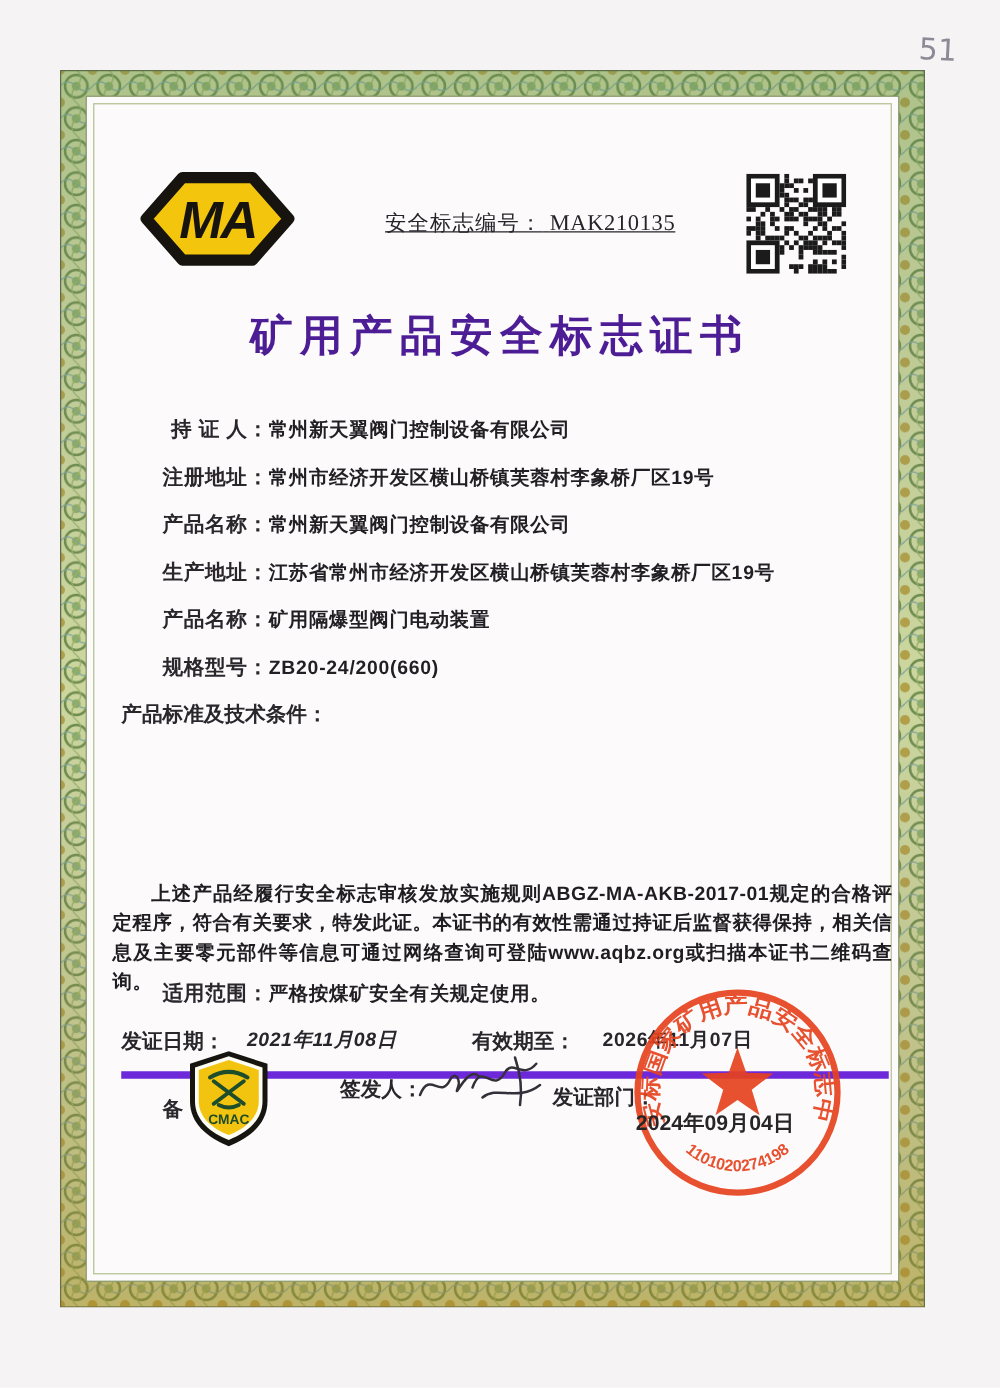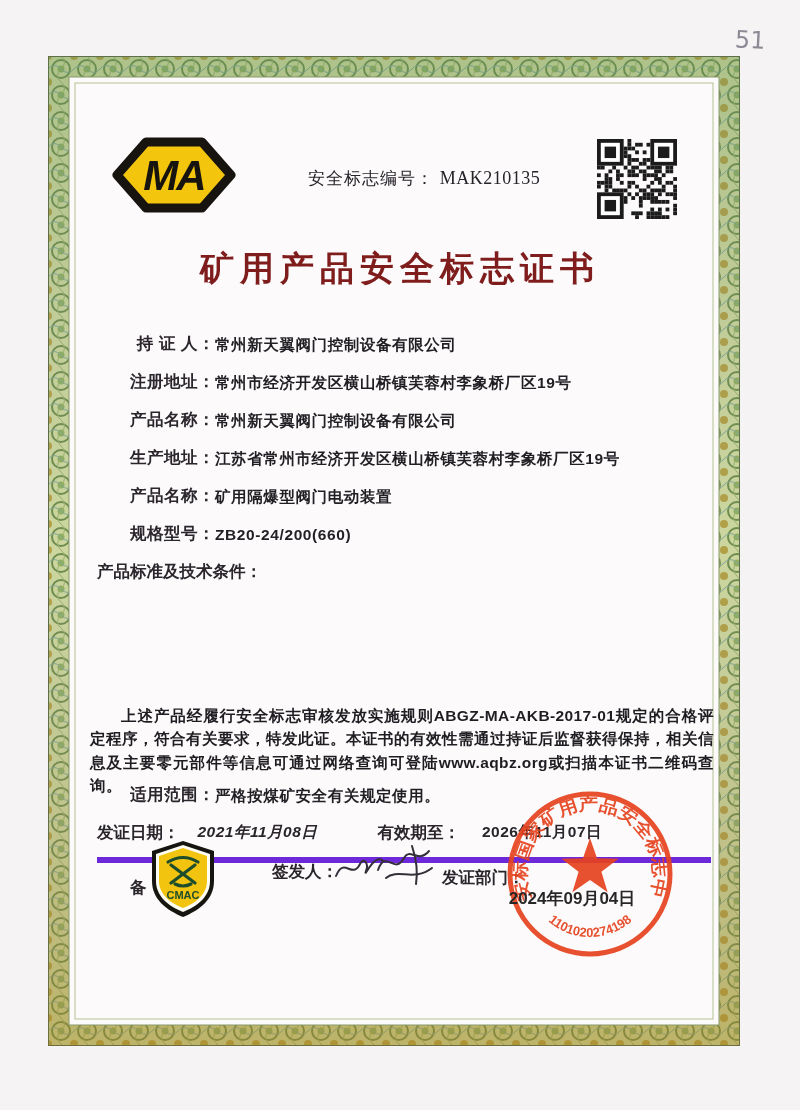--- a/index.html
+++ b/index.html
@@ -5,26 +5,26 @@
   html,body{margin:0;padding:0;}
   body{background:#f6f3f5;font-family:"Liberation Sans",sans-serif;color:#29252b;}
   .page{position:relative;width:800px;height:1110px;background:#f6f3f5;overflow:hidden;}
 
   .corner-note{position:absolute;left:735px;top:26px;font-size:24px;color:#8d8a95;
     font-family:"DejaVu Sans",sans-serif;transform:rotate(3deg);}
 
   .border-frame{position:absolute;left:48px;top:56px;}
 
   .ma-logo{position:absolute;left:110px;top:135px;}
-  .cert-no{position:absolute;left:308px;top:167px;font-size:17px;letter-spacing:1px;color:#27232a;}
+  .cert-no{position:absolute;left:308px;top:167px;font-size:17px;letter-spacing:1px;color:#27232a;text-decoration:underline;}
   .cert-no .value{font-family:"Liberation Serif",serif;font-size:18px;letter-spacing:0.5px;}
   .qr{position:absolute;left:597px;top:139px;}
 
   .title{position:absolute;left:0;right:0;top:246px;text-align:center;
-    font-size:34px;font-weight:bold;letter-spacing:6px;color:#7f1d1d;}
+    font-size:34px;font-weight:bold;letter-spacing:6px;color:#4c1d95;}
 
   .fields{position:absolute;left:97px;top:333px;width:614px;}
   .frow{display:flex;align-items:flex-start;margin-bottom:16px;min-height:21px;}
   .flabel{flex:0 0 118px;font-size:16.5px;font-weight:600;letter-spacing:0.5px;color:#2a262c;text-align:right;}
   .fvalue{flex:1;font-size:15.5px;font-weight:bold;letter-spacing:0.6px;line-height:21px;padding-top:1px;color:#221f24;}
   .frow.wide .flabel{flex:0 0 213px;letter-spacing:0;}
   .frow.wide{margin-bottom:10px;flex-direction:column;}
   .frow.wide .fvalue{line-height:20px;}
   .dates-row{display:flex;align-items:flex-start;margin-bottom:0;padding-bottom:13px;}
   .dates-row .dlabel{font-size:16.5px;font-weight:600;}

